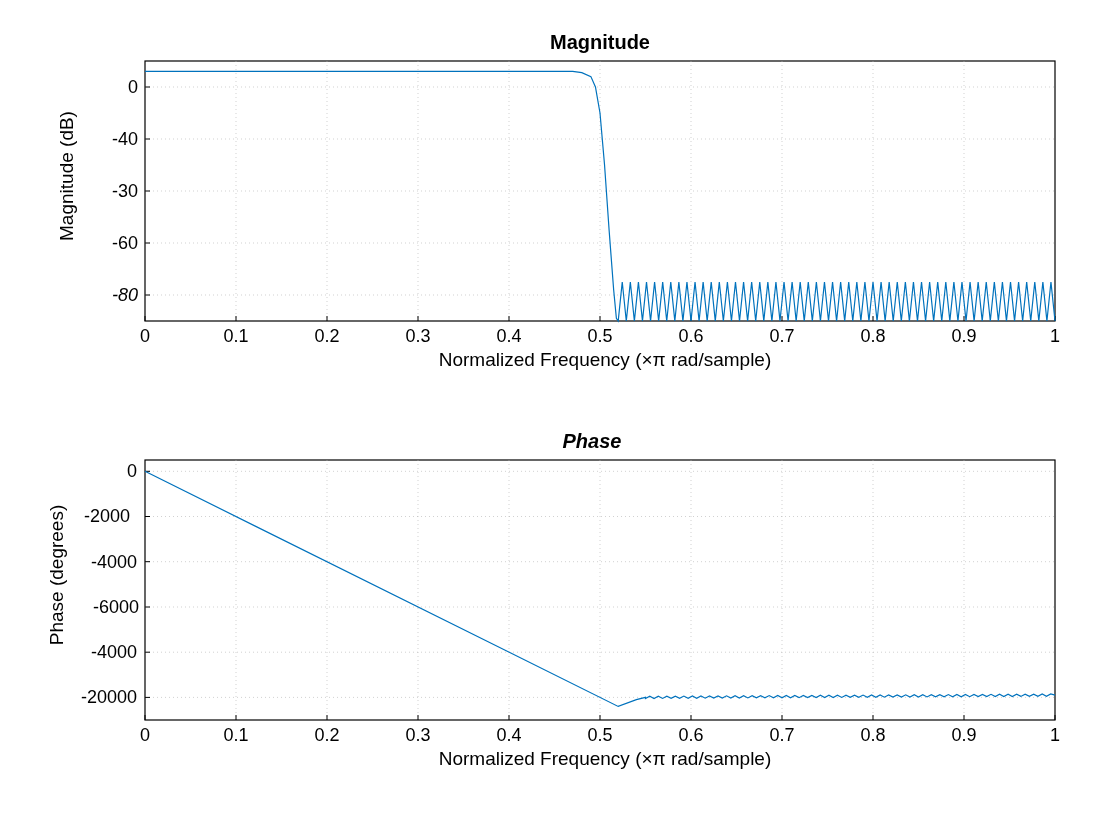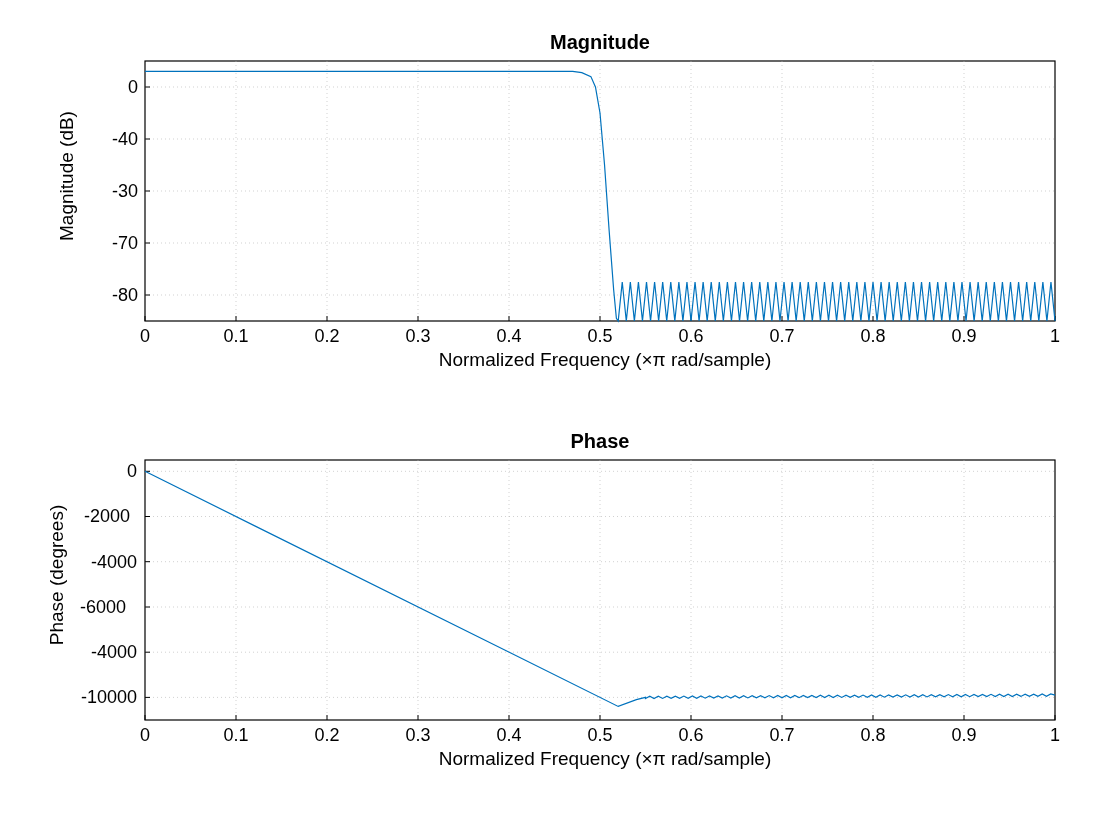--- a/index.html
+++ b/index.html
@@ -102,39 +102,39 @@
         <line x1="145" x2="150" y1="242" y2="242"></line>
         <line x1="145" x2="150" y1="294" y2="294"></line>
       </g>
 
       <path id="mag-path" fill="none" stroke="#0072BD" stroke-width="1.2" d="M 145 70.4 L 572.7 70.4 L 581.8 71.7 L 590.9 75.6 L 595.45 86 L 600 112 L 604.55 164 L 609.1 229 L 613.6500000000001 288.8 L 616.38 317.4 L 618.2 320 L 622.2444444444445 281 L 626.2888888888888 320 L 626.2888888888888 320 L 630.3333333333333 281 L 634.3777777777777 320 L 634.3777777777777 320 L 638.4222222222222 281 L 642.4666666666667 320 L 642.4666666666667 320 L 646.5111111111112 281 L 650.5555555555554 320 L 650.5555555555557 320 L 654.6 281 L 658.6444444444444 320 L 658.6444444444444 320 L 662.6888888888889 281 L 666.7333333333332 320 L 666.7333333333333 320 L 670.7777777777778 281 L 674.8222222222222 320 L 674.8222222222222 320 L 678.8666666666667 281 L 682.911111111111 320 L 682.9111111111112 320 L 686.9555555555556 281 L 691 320 L 691 320 L 695.0444444444445 281 L 699.0888888888888 320 L 699.088888888889 320 L 703.1333333333334 281 L 707.1777777777778 320 L 707.1777777777778 320 L 711.2222222222223 281 L 715.2666666666667 320 L 715.2666666666667 320 L 719.3111111111111 281 L 723.3555555555555 320 L 723.3555555555555 320 L 727.4 281 L 731.4444444444443 320 L 731.4444444444445 320 L 735.4888888888889 281 L 739.5333333333333 320 L 739.5333333333333 320 L 743.5777777777778 281 L 747.6222222222221 320 L 747.6222222222223 320 L 751.6666666666667 281 L 755.7111111111111 320 L 755.7111111111111 320 L 759.7555555555556 281 L 763.8 320 L 763.8000000000001 320 L 767.8444444444445 281 L 771.8888888888889 320 L 771.8888888888889 320 L 775.9333333333334 281 L 779.9777777777778 320 L 779.9777777777779 320 L 784.0222222222222 281 L 788.0666666666667 320 L 788.0666666666667 320 L 792.1111111111111 281 L 796.1555555555555 320 L 796.1555555555556 320 L 800.2 281 L 804.2444444444444 320 L 804.2444444444444 320 L 808.2888888888889 281 L 812.3333333333333 320 L 812.3333333333334 320 L 816.3777777777779 281 L 820.4222222222222 320 L 820.4222222222222 320 L 824.4666666666667 281 L 828.5111111111111 320 L 828.5111111111111 320 L 832.5555555555555 281 L 836.5999999999999 320 L 836.6 320 L 840.6444444444445 281 L 844.6888888888889 320 L 844.688888888889 320 L 848.7333333333335 281 L 852.7777777777778 320 L 852.7777777777778 320 L 856.8222222222223 281 L 860.8666666666667 320 L 860.8666666666667 320 L 864.9111111111112 281 L 868.9555555555555 320 L 868.9555555555555 320 L 873 281 L 877.0444444444444 320 L 877.0444444444445 320 L 881.088888888889 281 L 885.1333333333333 320 L 885.1333333333333 320 L 889.1777777777778 281 L 893.2222222222222 320 L 893.2222222222222 320 L 897.2666666666667 281 L 901.311111111111 320 L 901.3111111111111 320 L 905.3555555555556 281 L 909.4 320 L 909.4000000000001 320 L 913.4444444444446 281 L 917.4888888888889 320 L 917.4888888888889 320 L 921.5333333333334 281 L 925.5777777777778 320 L 925.5777777777778 320 L 929.6222222222223 281 L 933.6666666666666 320 L 933.6666666666667 320 L 937.7111111111111 281 L 941.7555555555556 320 L 941.7555555555556 320 L 945.8000000000001 281 L 949.8444444444444 320 L 949.8444444444444 320 L 953.8888888888889 281 L 957.9333333333333 320 L 957.9333333333333 320 L 961.9777777777778 281 L 966.0222222222221 320 L 966.0222222222222 320 L 970.0666666666667 281 L 974.1111111111111 320 L 974.1111111111112 320 L 978.1555555555557 281 L 982.2 320 L 982.2 320 L 986.2444444444445 281 L 990.2888888888889 320 L 990.2888888888889 320 L 994.3333333333334 281 L 998.3777777777777 320 L 998.3777777777779 320 L 1002.4222222222223 281 L 1006.4666666666667 320 L 1006.4666666666667 320 L 1010.5111111111112 281 L 1014.5555555555555 320 L 1014.5555555555555 320 L 1018.6 281 L 1022.6444444444444 320 L 1022.6444444444444 320 L 1026.6888888888889 281 L 1030.7333333333331 320 L 1030.7333333333333 320 L 1034.7777777777778 281 L 1038.822222222222 320 L 1038.822222222222 320 L 1042.8666666666668 281 L 1046.911111111111 320 L 1046.911111111111 320 L 1050.9555555555555 281 L 1055 320 "></path>
     </svg>
 
     <div class="tick ytick" style="left:100px; top:86px;  width:38px;">0</div>
     <div class="tick ytick" style="left:100px; top:138px; width:38px;">-40</div>
     <div class="tick ytick" style="left:100px; top:190px; width:38px;">-30</div>
-    <div class="tick ytick" style="left:100px; top:242px; width:38px;">-70</div>
-    <div class="tick ytick" style="left:100px; top:294px; width:38px;">-80</div>
+    <div class="tick ytick" style="left:100px; top:242px; width:38px;">-60</div>
+    <div class="tick ytick" style="left:100px; top:294px; width:38px;font-style:italic;">-80</div>
 
     <div class="tick xtick" style="left:145px;  top:325px;">0</div>
     <div class="tick xtick" style="left:236px;  top:325px;">0.1</div>
     <div class="tick xtick" style="left:327px;  top:325px;">0.2</div>
     <div class="tick xtick" style="left:418px;  top:325px;">0.3</div>
     <div class="tick xtick" style="left:509px;  top:325px;">0.4</div>
     <div class="tick xtick" style="left:600px;  top:325px;">0.5</div>
     <div class="tick xtick" style="left:691px;  top:325px;">0.6</div>
     <div class="tick xtick" style="left:782px;  top:325px;">0.7</div>
     <div class="tick xtick" style="left:873px;  top:325px;">0.8</div>
     <div class="tick xtick" style="left:964px;  top:325px;">0.9</div>
     <div class="tick xtick" style="left:1055px; top:325px;">1</div>
   </div>
 
   <div class="panel" style="left:0; top:420px; width:1120px; height:420px;">
 
-    <div class="plot-title" style="top:10px; left:145px; width:910px;">Phase</div>
+    <div class="plot-title" style="top:10px; left:137px; width:910px;font-style:italic;">Phase</div>
 
     <div class="ylabel" style="left:46px; top:255px; width:200px;">Phase (degrees)</div>
 
     <div class="xlabel" style="left:0; top:328px; width:1120px; text-align:center; padding-left:90px; box-sizing:border-box;">Normalized Frequency  (×π rad/sample)</div>
 
     <svg width="1120" height="420" style="position:absolute; left:0; top:0;">
       <rect x="145" y="40" width="910" height="260" fill="#fff" stroke="#000" stroke-width="1.2"></rect>
 
       <g stroke="#b2b2b2" stroke-width="0.6" stroke-dasharray="1 3">
         <line x1="145" x2="1055" y1="51.3" y2="51.3"></line>
@@ -173,23 +173,23 @@
         <line x1="145" x2="150" y1="187.0" y2="187.0"></line>
         <line x1="145" x2="150" y1="232.2" y2="232.2"></line>
         <line x1="145" x2="150" y1="277.4" y2="277.4"></line>
       </g>
       <path id="phase-path" fill="none" stroke="#0072BD" stroke-width="1.2" d="M 145 51.30434782608695 L 618.2 286.4347826086956 L 636.4000000000001 279.6521739130435 L 645.5 277.39130434782606 L 645.5 278.52173913043475 L 649.765625 276.2608695652174 L 654.03125 278.4736355226642 L 658.296875 276.2127659574468 L 662.5625000000001 278.4255319148936 L 666.828125 276.16466234967623 L 671.09375 278.37742830712307 L 675.359375 276.11655874190564 L 679.625 278.32932469935247 L 683.890625 276.0684551341351 L 688.15625 278.28122109158187 L 692.421875 276.0203515263645 L 696.6875000000001 278.23311748381127 L 700.953125 275.9722479185939 L 705.2187500000001 278.18501387604067 L 709.484375 275.9241443108233 L 713.75 278.1369102682702 L 718.015625 275.8760407030527 L 722.28125 278.08880666049953 L 726.546875 275.82793709528215 L 730.8125 278.040703052729 L 735.078125 275.7798334875116 L 739.3437500000001 277.9925994449584 L 743.609375 275.731729879741 L 747.8750000000001 277.9444958371878 L 752.140625 275.6836262719704 L 756.40625 277.8963922294172 L 760.671875 275.6355226641998 L 764.9375 277.8482886216466 L 769.203125 275.5874190564292 L 773.46875 277.8001850138761 L 777.734375 275.5393154486586 L 782.0000000000001 277.75208140610545 L 786.265625 275.49121184088807 L 790.5312500000001 277.7039777983349 L 794.796875 275.4431082331175 L 799.0625 277.6558741905643 L 803.328125 275.3950046253469 L 807.59375 277.6077705827937 L 811.859375 275.34690101757633 L 816.125 277.5596669750231 L 820.390625 275.29879740980573 L 824.6562500000001 277.5115633672525 L 828.921875 275.25069380203513 L 833.1875000000001 277.46345975948196 L 837.453125 275.20259019426453 L 841.71875 277.4153561517114 L 845.984375 275.154486586494 L 850.25 277.3672525439408 L 854.515625 275.10638297872345 L 858.78125 277.3191489361702 L 863.046875 275.05827937095285 L 867.3125000000001 277.2710453283996 L 871.578125 275.01017576318225 L 875.8437500000001 277.222941720629 L 880.109375 274.96207215541165 L 884.375 277.1748381128584 L 888.640625 274.91396854764105 L 892.90625 277.1267345050879 L 897.171875 274.86586493987045 L 901.4375 277.07863089731734 L 905.703125 274.8177613320999 L 909.96875 277.03052728954674 L 914.2343749999999 274.76965772432936 L 918.5000000000001 276.98242368177614 L 922.765625 274.72155411655876 L 927.03125 276.93432007400554 L 931.296875 274.67345050878816 L 935.5625 276.88621646623494 L 939.828125 274.62534690101756 L 944.09375 276.83811285846446 L 948.359375 274.57724329324697 L 952.625 276.7900092506938 L 956.8906249999999 274.5291396854764 L 961.1562500000001 276.74190564292326 L 965.421875 274.4810360777058 L 969.6875 276.69380203515266 L 973.953125 274.4329324699353 L 978.21875 276.64569842738206 L 982.484375 274.3848288621647 L 986.75 276.59759481961146 L 991.015625 274.3367252543941 L 995.28125 276.54949121184086 L 999.5468749999999 274.2886216466235 L 1003.8125000000001 276.50138760407026 L 1008.078125 274.2405180388529 L 1012.34375 276.4532839962997 L 1016.609375 274.19241443108234 L 1020.875 276.4051803885292 L 1025.140625 274.1443108233118 L 1029.40625 276.3570767807586 L 1033.671875 274.0962072155412 L 1037.9375 276.308973172988 L 1042.203125 274.0481036077706 L 1046.46875 276.2608695652174 L 1050.734375 274 L 1055 275.1304347826087 "></path>
     </svg>
 
     <div class="tick ytick" style="left:75px; top:51px;  width:62px;">0</div>
     <div class="tick ytick" style="left:68px; top:96px;  width:62px;">-2000</div>
     <div class="tick ytick" style="left:75px; top:142px; width:62px;text-align:right;">-4000</div>
-    <div class="tick ytick" style="left:64px; top:187px; width:62px;">-6000</div>
+    <div class="tick ytick" style="left:77px; top:187px; width:62px;">-6000</div>
     <div class="tick ytick" style="left:75px; top:232px; width:62px;">-4000</div>
-    <div class="tick ytick" style="left:75px; top:277px; width:62px;">-10000</div>
+    <div class="tick ytick" style="left:75px; top:277px; width:62px;">-20000</div>
 
     <div class="tick xtick" style="left:145px;  top:305px;">0</div>
     <div class="tick xtick" style="left:236px;  top:305px;">0.1</div>
     <div class="tick xtick" style="left:327px;  top:305px;">0.2</div>
     <div class="tick xtick" style="left:418px;  top:305px;">0.3</div>
     <div class="tick xtick" style="left:509px;  top:305px;">0.4</div>
     <div class="tick xtick" style="left:600px;  top:305px;">0.5</div>
     <div class="tick xtick" style="left:691px;  top:305px;">0.6</div>
     <div class="tick xtick" style="left:782px;  top:305px;">0.7</div>
     <div class="tick xtick" style="left:873px;  top:305px;">0.8</div>

